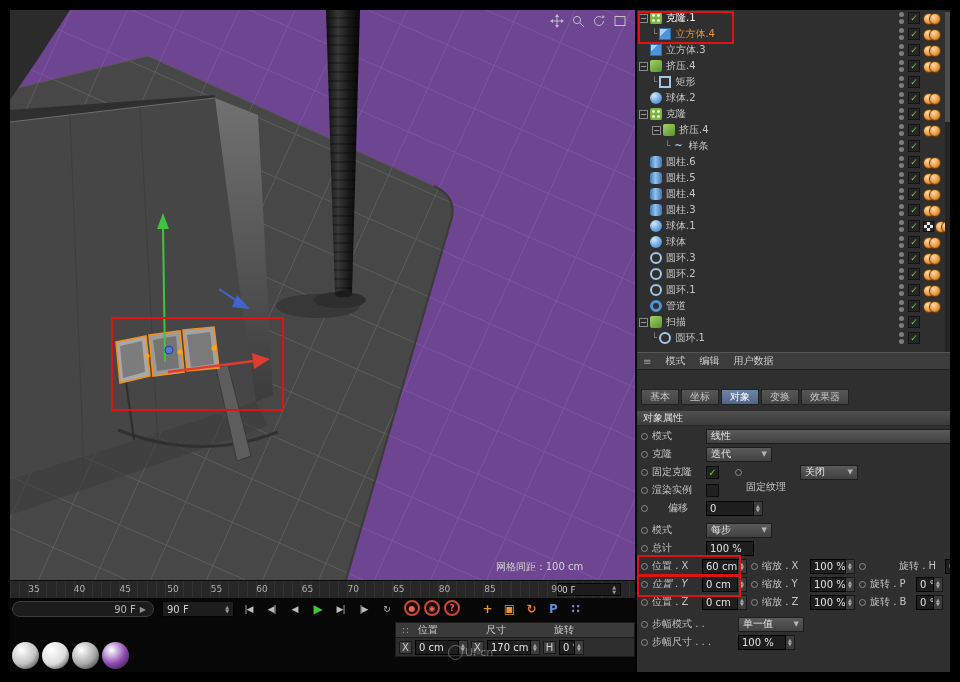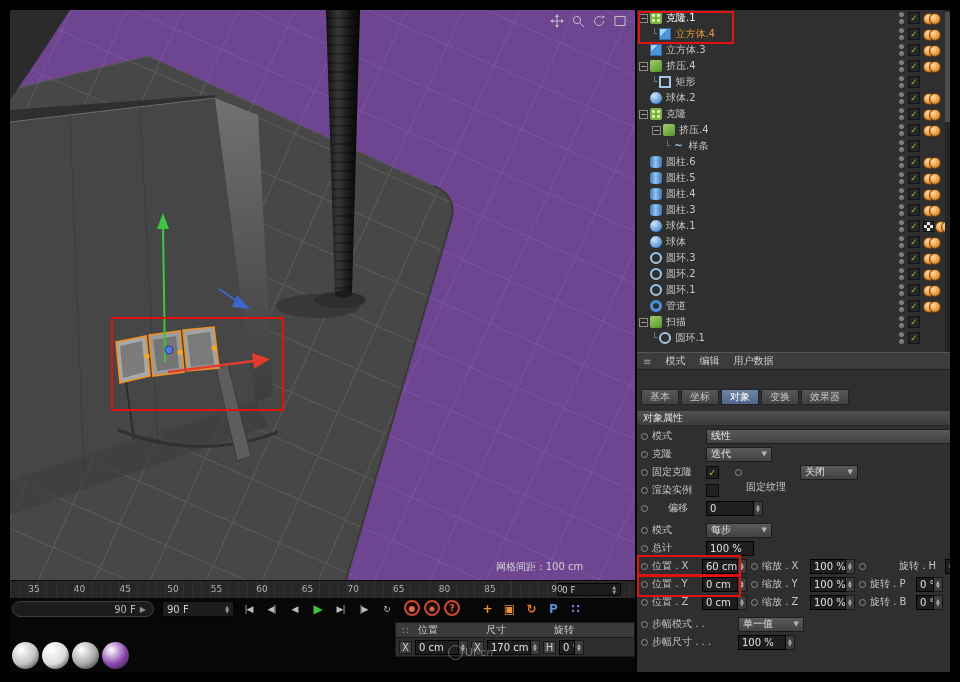--- a/index.html
+++ b/index.html
@@ -880,21 +880,21 @@
         <span class="fieldwrap">
           <span class="numf" style="width: 18px;">0 °</span>
           <span class="stepcol">
             <span>▲</span>
             <span>▼</span>
           </span>
         </span>
       </div>
       <div class="arow">
         <span class="animdot"></span>
-        <span class="alabel" style="width: 48px;">位置 . Y</span>
+        <span class="alabel" style="width: 48px; font-style: italic;">位置 . Y</span>
         <span class="fieldwrap">
           <span class="numf" style="width: 36px;">0 cm</span>
           <span class="stepcol">
             <span>▲</span>
             <span>▼</span>
           </span>
         </span>
         <span class="animdot"></span>
         <span class="alabel" style="width: 46px;">缩放 . Y</span>
         <span class="fieldwrap">

